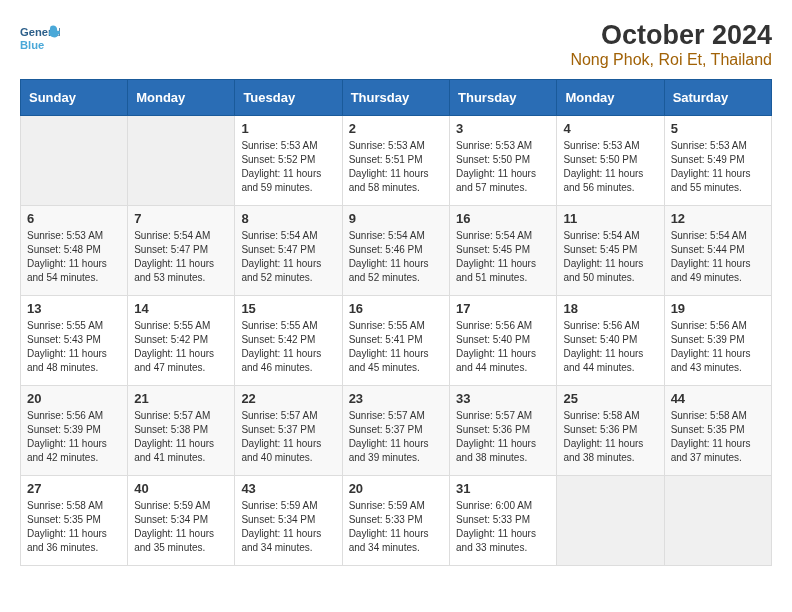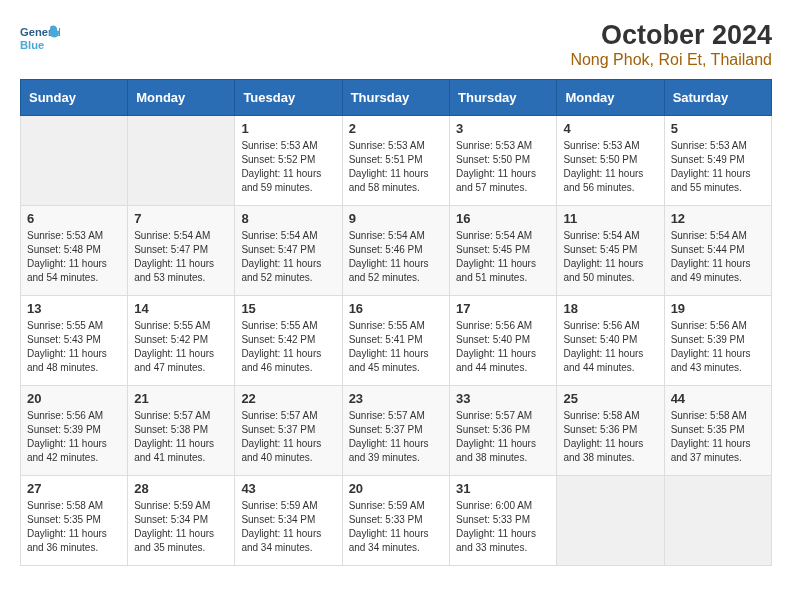--- a/index.html
+++ b/index.html
@@ -222,21 +222,21 @@
           <div class="day-number">44</div>
           <div class="day-info">Sunrise: 5:58 AM<br>Sunset: 5:35 PM<br>Daylight: 11 hours and 37 minutes.</div>
         </td>
       </tr>
       <tr>
         <td>
           <div class="day-number">27</div>
           <div class="day-info">Sunrise: 5:58 AM<br>Sunset: 5:35 PM<br>Daylight: 11 hours and 36 minutes.</div>
         </td>
         <td>
-          <div class="day-number">28</div>
+          <div class="day-number">40</div>
           <div class="day-info">Sunrise: 5:59 AM<br>Sunset: 5:34 PM<br>Daylight: 11 hours and 35 minutes.</div>
         </td>
         <td>
           <div class="day-number">43</div>
           <div class="day-info">Sunrise: 5:59 AM<br>Sunset: 5:34 PM<br>Daylight: 11 hours and 34 minutes.</div>
         </td>
         <td>
           <div class="day-number">20</div>
           <div class="day-info">Sunrise: 5:59 AM<br>Sunset: 5:33 PM<br>Daylight: 11 hours and 34 minutes.</div>
         </td>

